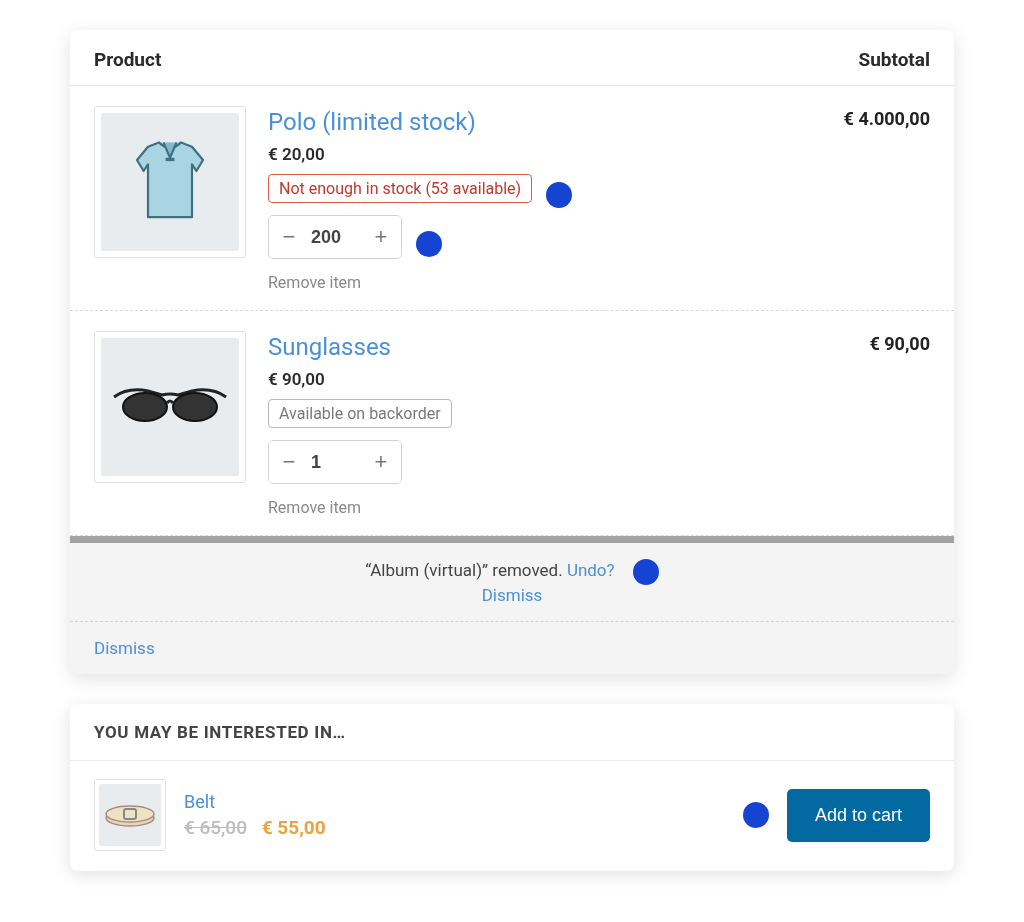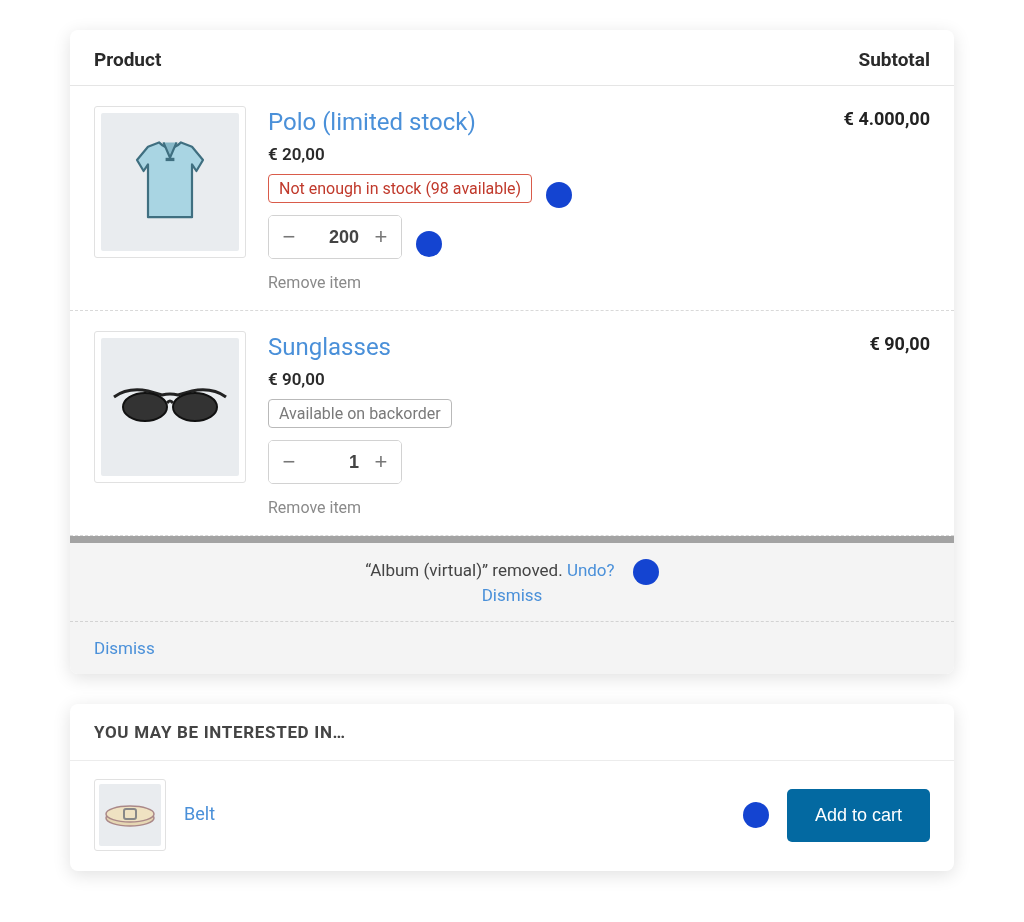--- a/index.html
+++ b/index.html
@@ -117,21 +117,21 @@
     border: none;
     background: #fff;
     color: #777;
     font-size: 22px;
     line-height: 1;
     cursor: pointer;
   }
   .qty input {
     width: 52px;
     border: none;
-    text-align: right;
+    text-align: left;
     font-size: 18px;
     font-weight: 600;
     color: #444;
     outline: none;
   }
 
   .remove-link {
     color: #8a8a8a;
     font-size: 16px;
     cursor: pointer;
@@ -234,21 +234,21 @@
           <path d="M30 18 L20 30 L26 40 L30 34 L30 82 L70 82 L70 34 L74 40 L80 30 L70 18 L60 14 Q50 24 40 14 Z" fill="#a9d5e3" stroke="#3f6f80" stroke-width="2" stroke-linejoin="round"></path>
           <path d="M44 14 L50 28 L56 14" fill="#87b8c8" stroke="#3f6f80" stroke-width="2"></path>
           <rect x="46" y="28" width="8" height="3" fill="#3f6f80"></rect>
         </svg>
       </div>
     </div>
     <div class="row-body">
       <a class="product-name">Polo (limited stock)</a>
       <div class="unit-price">€ 20,00</div>
       <div class="inline-row">
-        <span class="badge badge-danger">Not enough in stock (98 available)</span>
+        <span class="badge badge-danger">Not enough in stock (53 available)</span>
         <span class="dot"></span>
       </div>
       <div class="inline-row">
         <div class="qty">
           <button>−</button>
           <input value="200" style="">
           <button>+</button>
         </div>
         <span class="dot"></span>
       </div>
@@ -309,17 +309,21 @@
       <div class="thumb-inner">
         <svg width="56" height="30" viewBox="0 0 56 30">
           <ellipse cx="28" cy="18" rx="24" ry="8" fill="#e6d7b3" stroke="#a88" stroke-width="1.5"></ellipse>
           <ellipse cx="28" cy="14" rx="24" ry="8" fill="#efe2c2" stroke="#a88" stroke-width="1.5"></ellipse>
           <rect x="22" y="9" width="12" height="10" rx="2" fill="none" stroke="#888" stroke-width="2"></rect>
         </svg>
       </div>
     </div>
     <div class="xsell-body">
       <a class="xsell-name">Belt</a>
+      <div class="price-line">
+        <span class="price-old">€ 65,00</span>
+        <span class="price-new">€ 55,00</span>
+      </div>
     </div>
     <span class="dot" style="margin-right:18px;"></span>
     <button class="btn-add">Add to cart</button>
   </div>
 </div>
 
 </body></html>

